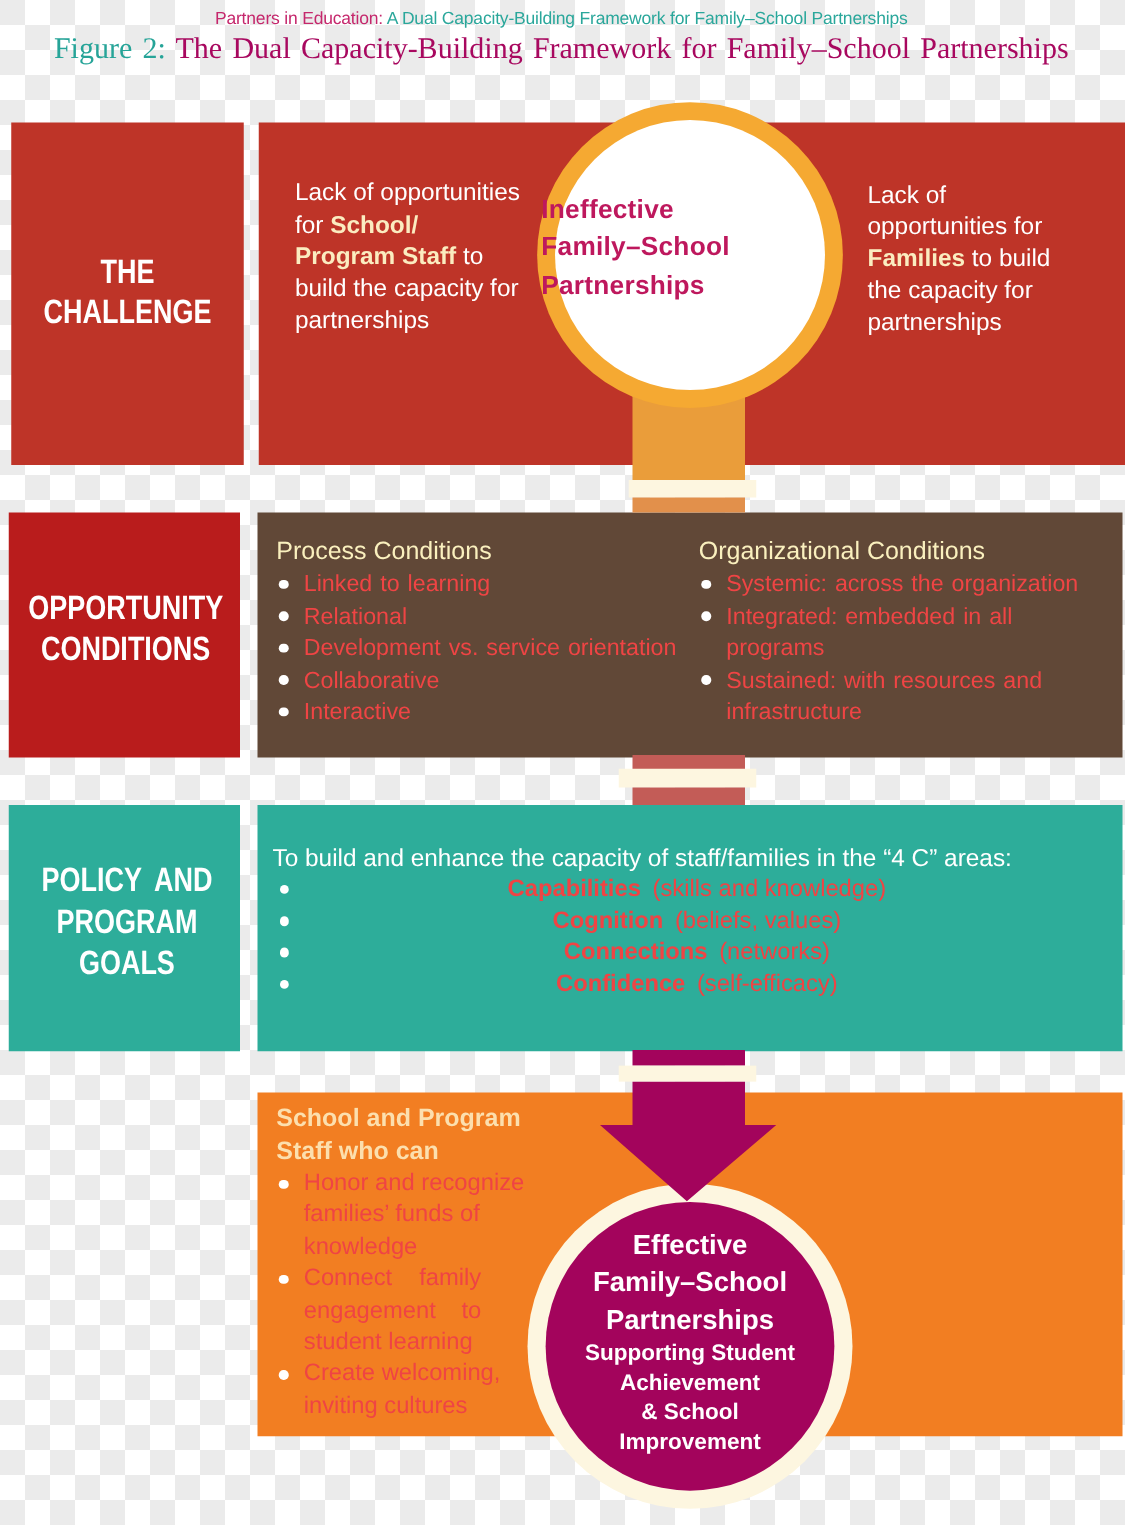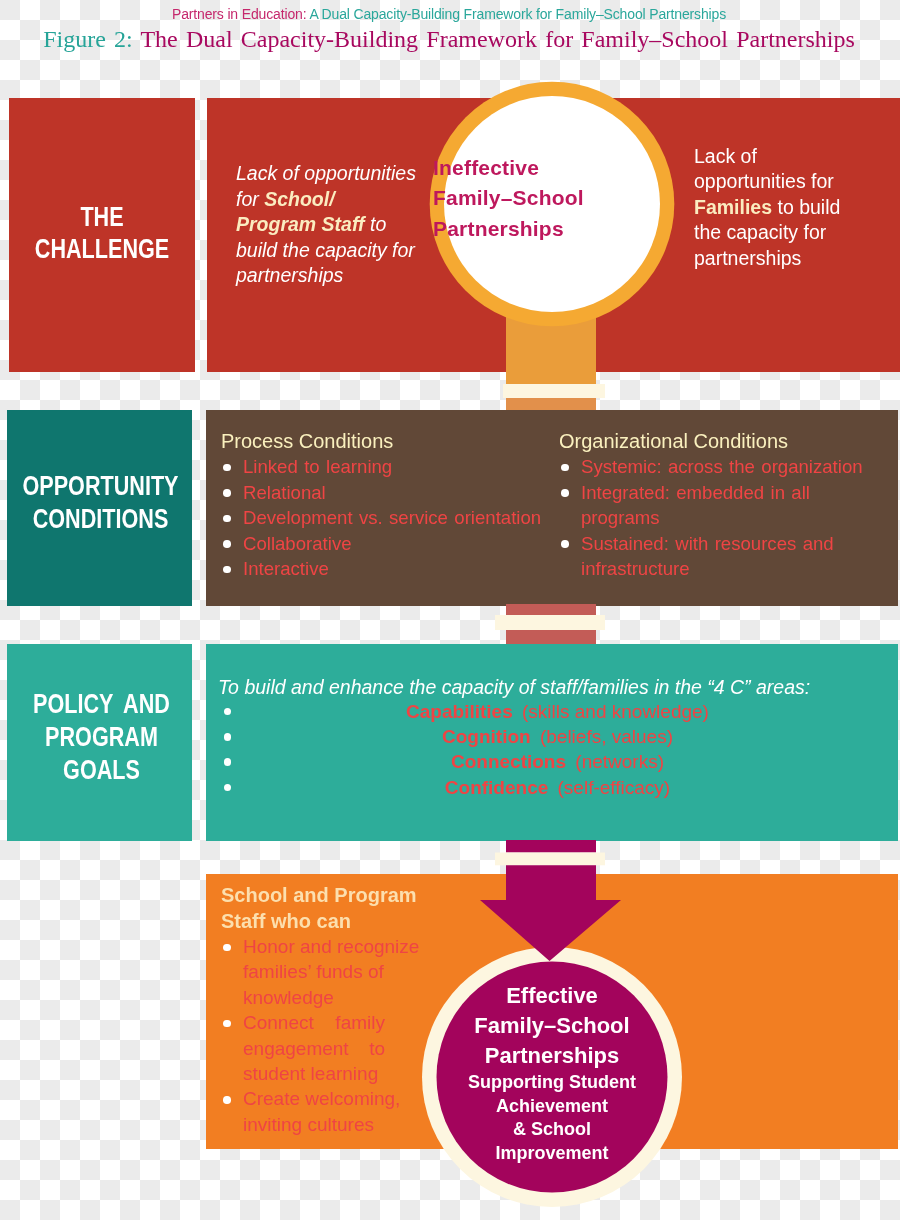--- a/index.html
+++ b/index.html
@@ -45,44 +45,44 @@
 
   
   .band-label{display:flex;align-items:center;justify-content:center;text-align:center;}
   .band-label .lab{color:#fff;font-weight:700;white-space:nowrap;
                    display:inline-block;transform:scaleX(0.80);transform-origin:center center;word-spacing:6px;}
 
   #b1-label{left:9px;top:98px;width:186px;height:274px;background:#be3428;}
   #b1-body {left:207px;top:98px;width:693px;height:274px;background:#be3428;}
   #b1-label .lab{font-size:27px;line-height:32.5px;position:relative;top:-2px;}
 
-  #b2-label{left:7px;top:410px;width:184.5px;height:196px;background:#0f766e;}
+  #b2-label{left:7px;top:410px;width:184.5px;height:196px;background:#b91c1c;}
   #b2-body {left:205.5px;top:410px;width:692px;height:196px;background:#614837;}
   #b2-label .lab{font-size:27px;line-height:33.3px;position:relative;top:-5px;left:1px;}
 
   #b3-label{left:7px;top:644px;width:184.5px;height:197px;background:#2dad9a;}
   #b3-body {left:205.5px;top:644px;width:692px;height:197px;background:#2dad9a;}
   #b3-label .lab{font-size:27px;line-height:33.3px;position:relative;top:-5px;left:2px;}
 
   #b4-label{left:7px;top:874px;width:184.5px;height:275px;background:#f27e22;}
   #b4-body {left:205.5px;top:874px;width:692px;height:275px;background:#f27e22;}
   #b4-label .lab{font-size:27px;line-height:33.3px;position:relative;top:-1px;left:2px;}
 
   
-  #b1-left {left:236px;top:161px;width:190px;font-style:italic;}
+  #b1-left {left:236px;top:142px;width:190px;}
   #b1-right{left:694px;top:143.5px;width:165px;}
 
   
   #b2-col1{left:221px;top:428px;width:322px;}
   #b2-col2{left:559px;top:428px;width:310px;}
 
   
   #b3-text{left:221.5px;top:674.5px;width:650px;}
   #b3-text ul.bl li::before{top:9px;}
-  #b3-text > .bodytext{position:relative;left:-3.5px;font-style:italic;}
+  #b3-text > .bodytext{position:relative;left:-3.5px;}
   #b3-text ul.bl li{font-size:19px;line-height:25.4px;text-align:center;}
   #b3-text ul.bl{position:relative;top:-1.5px;}
   #b3-text ul.bl li b + span{margin-left:4px;}
 
   
   #b4-col1{left:221px;top:882px;width:201px;}
   #b4-col1 ul.bl li{font-size:19px;line-height:25.4px;text-align:left;}
   #b4-col1 ul.bl li > div{white-space:nowrap;}
   #b4-col1 ul.bl li.just > div:nth-child(1),
   #b4-col1 ul.bl li.just > div:nth-child(2){text-align:justify;text-align-last:justify;width:142px;white-space:normal;}

